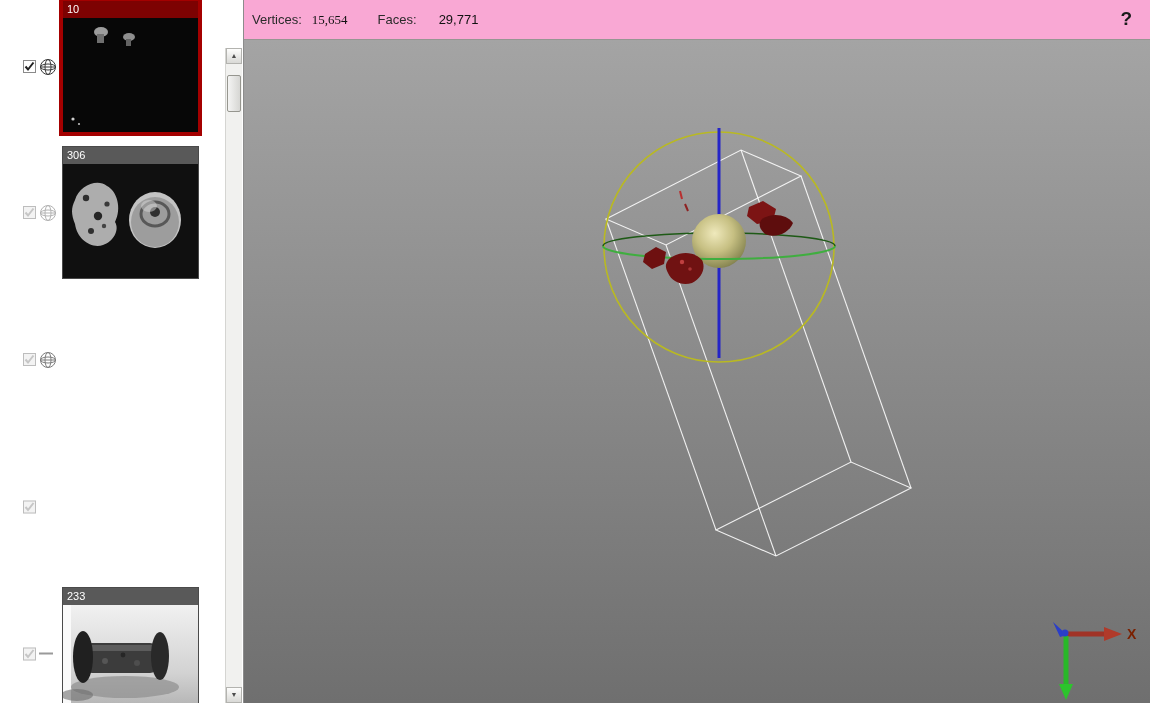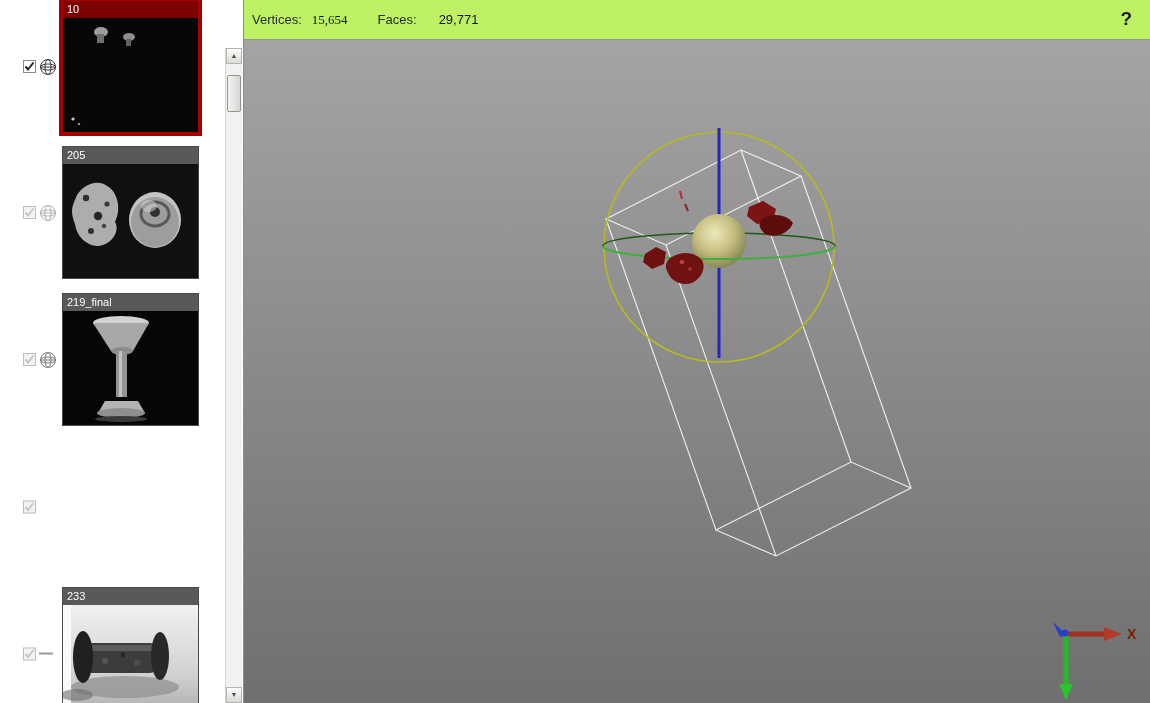--- a/index.html
+++ b/index.html
@@ -39,21 +39,21 @@
             background:linear-gradient(#fdfdfc,#d9d9d6); border:1px solid #b3b3af;
             color:#4d4d4d; font-size:7px; line-height:14px; cursor:default; }
   .sb-up { top:0; } .sb-down { bottom:0; }
   .sb-thumb { position:absolute; left:1px; top:27px; width:14px; height:37px;
               background:linear-gradient(90deg,#f4f4f3,#d6d6d3);
               border:1px solid #96968f; border-radius:2px; }
 
   
   .viewport { position:absolute; left:243px; top:0; width:907px; height:703px;
               border-left:1px solid #8c8c8c; }
-  .statusbar { position:relative; height:40px; background:#bef264;
+  .statusbar { position:relative; height:40px; background:#f9a8d4;
                border-bottom:1px solid #969692; display:flex; align-items:center;
                font-size:13px; color:#1c1c1c; padding-left:8px; }
   .statusbar .lbl { color:#2a2a2a; }
   .statusbar .val { color:#111; }
   .v-vertices-val { margin-left:10px;font-family:Liberation Serif, serif; }
   .v-faces-lbl { margin-left:30px;text-align:center; }
   .v-faces-val { margin-left:22px; }
   .help-btn { position:absolute; right:18px; top:8px; font-size:19px; font-weight:bold;
               color:#1a1a1a; cursor:default; }
   .view3d { position:relative; width:100%; height:663px;
@@ -113,21 +113,21 @@
               <g fill="none" stroke="currentColor" stroke-width="1">
             <circle cx="10" cy="10" r="7.5"></circle>
                 <ellipse cx="10" cy="10" rx="7.5" ry="3"></ellipse>
             <ellipse cx="10" cy="10" rx="3" ry="7.5"></ellipse>
                 <line x1="2.5" y1="10" x2="17.5" y2="10"></line>
               </g>
             </svg>
         </span>
       </div>
       <div class="thumb">
-        <div class="thumb-header">205</div>
+        <div class="thumb-header">306</div>
         <div class="thumb-image">
           <svg viewBox="0 0 135 114">
             <rect width="135" height="114" fill="#101010"></rect>
             <path d="M12,36 C16,22 34,14 44,22 C54,27 59,44 52,58 C57,66 50,78 40,81 C28,85 14,75 12,60 C8,50 8,44 12,36 Z" fill="#adadad"></path>
             <circle cx="23" cy="34" r="3.2" fill="#2e2e2e"></circle>
             <circle cx="35" cy="52" r="4.2" fill="#262626"></circle>
             <circle cx="28" cy="67" r="3" fill="#303030"></circle>
             <circle cx="44" cy="40" r="2.6" fill="#3a3a3a"></circle>
             <circle cx="41" cy="62" r="2.2" fill="#444"></circle>
             <ellipse cx="92" cy="56" rx="26" ry="28" fill="#c3c3c3"></ellipse>
@@ -150,36 +150,20 @@
         <span class="mesh-icon c-mid">
           <svg width="20" height="20" viewBox="0 0 20 20">
               <g fill="none" stroke="currentColor" stroke-width="1">
             <circle cx="10" cy="10" r="7.5"></circle>
                 <ellipse cx="10" cy="10" rx="7.5" ry="3"></ellipse>
             <ellipse cx="10" cy="10" rx="3" ry="7.5"></ellipse>
                 <line x1="2.5" y1="10" x2="17.5" y2="10"></line>
               </g>
             </svg>
         </span>
-      </div>
-      <div class="thumb">
-        <div class="thumb-header">219_final</div>
-        <div class="thumb-image">
-          <svg viewBox="0 0 135 114">
-            <rect width="135" height="114" fill="#060606"></rect>
-            <ellipse cx="58" cy="12" rx="28" ry="7" fill="#d2d2d2"></ellipse>
-            <path d="M30,12 L86,12 L70,40 L48,40 Z" fill="#a8a8a8"></path>
-            <ellipse cx="59" cy="40" rx="11" ry="4" fill="#8b8b8b"></ellipse>
-            <rect x="53" y="40" width="11" height="46" fill="#949494"></rect>
-            <rect x="56" y="40" width="3" height="46" fill="#c2c2c2"></rect>
-            <path d="M42,90 L75,90 L82,102 L35,102 Z" fill="#b3b3b3"></path>
-            <ellipse cx="58" cy="102" rx="24" ry="5" fill="#8f8f8f"></ellipse>
-            <ellipse cx="58" cy="108" rx="26" ry="3" fill="#3a3a3a"></ellipse>
-          </svg>
-        </div>
       </div>
     </div>
 
     <div class="scan-row row-3">
       <div class="row-controls">
         <span class="checkbox disabled">
           <svg width="11" height="11" viewBox="0 0 11 11">
             <path d="M1.5,5.5 L4,8.5 L9.5,1.5" stroke="#c6c6c6" stroke-width="2" fill="none"></path>
           </svg>
         </span>

